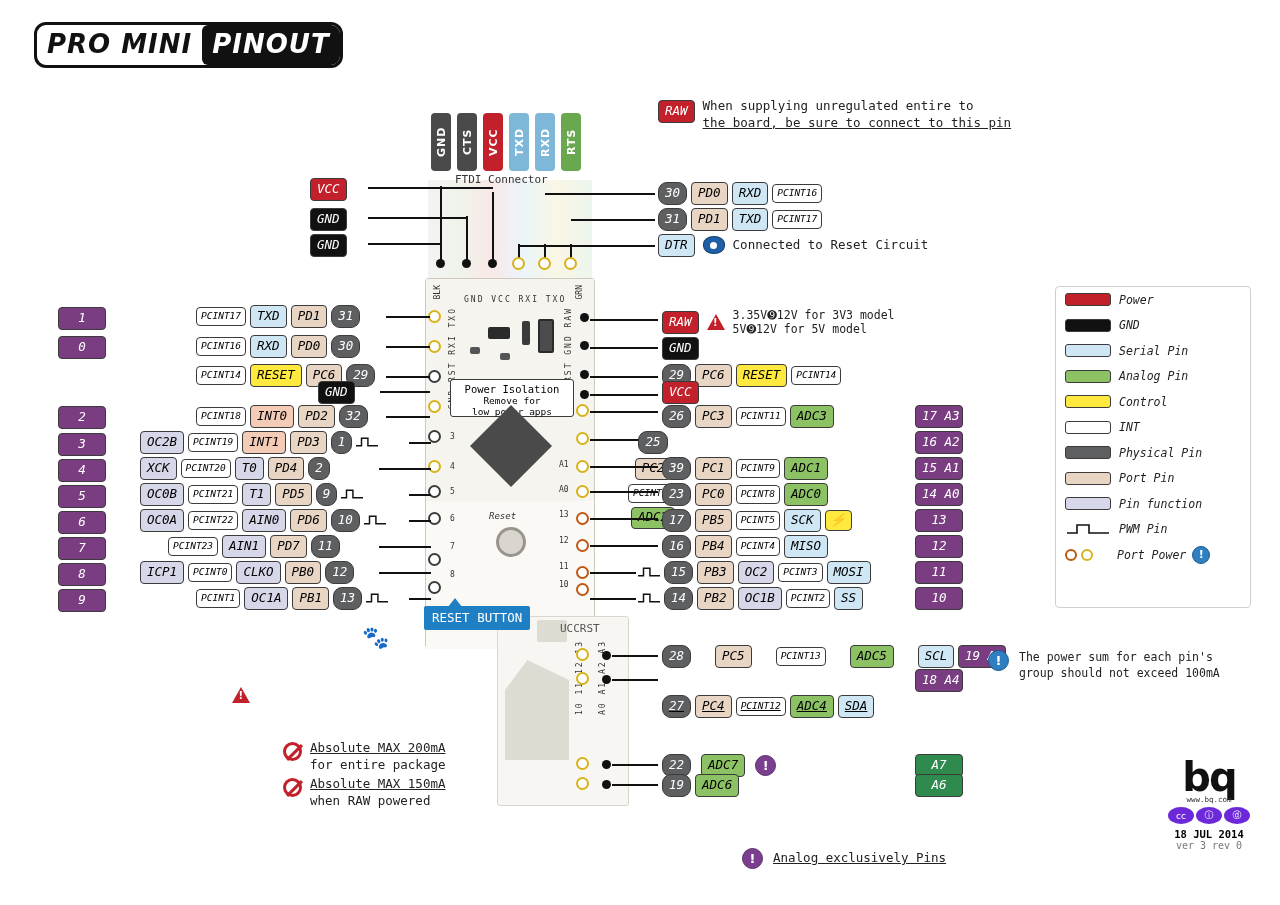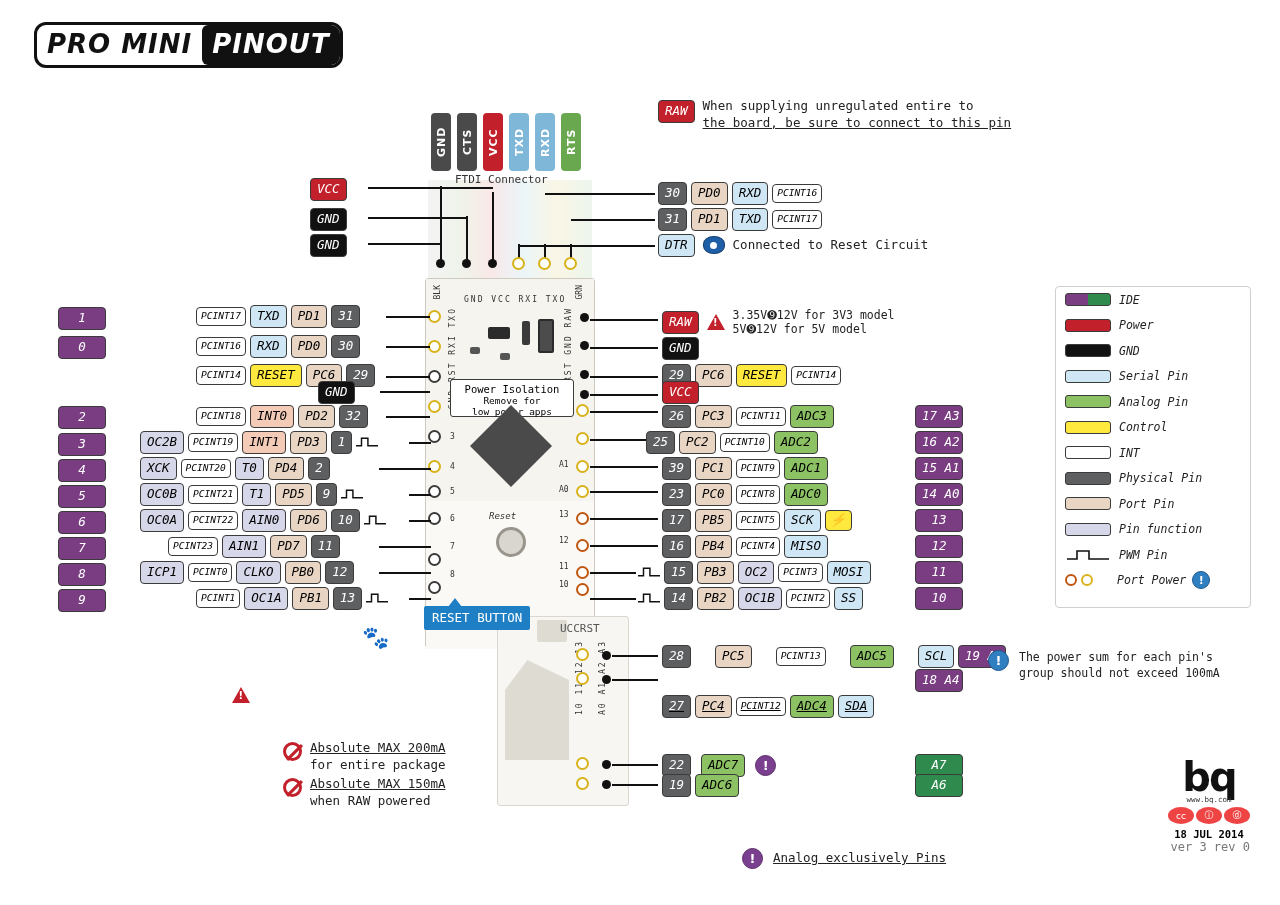--- a/index.html
+++ b/index.html
@@ -37,21 +37,21 @@
     padding:3.5px 6px 4.5px 6px;
     font-style:italic;
     white-space:nowrap;
     background:#fff;
     vertical-align:middle;
   }
   .tag.sm { font-size:9.5px; padding:3px 4px 4px 4px; font-style:italic; }
   .t-int    { background:#f3cbb7; }
   .t-func   { background:#d7d7ea; }
   .t-port   { background:#e8d5c4; }
-  .t-phys   { background:#5d5f61; color:#fff; border-color:#3b3b3b; }
+  .t-phys   { background:#5d5f61; color:#fff; border-color:#3b3b3b;border-radius:9px; }
   .t-ctrl   { background:#ffe93f; }
   .t-serial { background:#cfe7f5; }
   .t-analog { background:#8cc263; }
   .t-gnd    { background:#111; color:#fff; }
   .t-pow    { background:#c2202a; color:#fff; }
   .t-ide    { background:#7a3d82; color:#fff; font-style:italic; }
   .t-ide2   { background:#2f8a4d; color:#fff; font-style:italic; }
   .t-white  { background:#fff; }
 
   .row { display:flex; align-items:center; gap:4px; }
@@ -176,26 +176,26 @@
   #bq {
     position:absolute; left:1168px; top:760px; width:82px; text-align:center;
   }
   #bq .bqlogo {
     font-family:"DejaVu Sans", sans-serif; font-weight:bold; font-size:40px;
     color:#111; line-height:.85; letter-spacing:-2px;
   }
   #bq .bqurl { font-size:7.5px; color:#333; margin-top:1px; }
   #bq .cc { display:flex; gap:2px; justify-content:center; margin-top:3px; }
   #bq .ccb {
-    width:37px;height:17px;border-radius:50%;background:#ef4444;color:#fff;
+    width:37px;height:17px;border-radius:50%;background:#6d28d9;color:#fff;
     font-size:9px; display:flex;align-items:center;justify-content:center;
     font-family:"DejaVu Sans", sans-serif;
   }
   #bq .dt { font-size:10.5px; font-weight:bold; margin-top:4px; font-family:"DejaVu Sans Mono", monospace;}
-  #bq .vr { font-size:12px; color:#777; font-family:"DejaVu Sans Mono", monospace;text-align:right;}
+  #bq .vr { font-size:10px; color:#777; font-family:"DejaVu Sans Mono", monospace;}
 
   .pwm-wave { width:22px; height:14px; }
   .rot90 { writing-mode:vertical-rl; transform:rotate(180deg); }
   .footprint { position:absolute; background:#dcdcd6; border-radius:2px; }
 </style>
 </head>
 <body>
 
 <div class="abs" id="title">
   <div class="title-box">
@@ -550,21 +550,21 @@
   <span class="tag t-phys">26</span>
   <span class="tag t-port">PC3</span>
   <span class="tag sm t-white">PCINT11</span>
   <span class="tag t-analog">ADC3</span>
 </div>
 <div class="abs" style="left:915px;top:405px;">
   <span class="tag t-ide" style="width:48px;text-align:center;">17 A3</span>
 </div>
 
 <div class="lead" style="left:590px;top:439px;width:68px;"></div>
-<div class="abs row" style="left:646px;top:431px;">
+<div class="abs row" style="left:628px;top:431px;flex-direction:column;">
   <span class="tag t-phys">25</span>
   <span class="tag t-port">PC2</span>
   <span class="tag sm t-white">PCINT10</span>
   <span class="tag t-analog">ADC2</span>
 </div>
 <div class="abs" style="left:915px;top:431px;">
   <span class="tag t-ide" style="width:48px;text-align:center;">16 A2</span>
 </div>
 
 <div class="lead" style="left:590px;top:466px;width:68px;"></div>
@@ -680,24 +680,20 @@
 <div class="abs row" style="left:662px;top:774px;">
   <span class="tag t-phys">19</span>
   <span class="tag t-analog">ADC6</span>
 </div>
 <div class="abs" style="left:915px;top:774px;">
   <span class="tag t-ide2" style="width:48px;text-align:center;">A6</span>
 </div>
 
 <div id="legend">
   <div class="lg-row">
-    <span class="sw" style="background:linear-gradient(90deg,#7a3d82 50%,#2f8a4d 50%);"></span>
-    <span class="lg-txt">IDE</span>
-  </div>
-  <div class="lg-row">
     <span class="sw" style="background:#c2202a;"></span>
     <span class="lg-txt">Power</span>
   </div>
   <div class="lg-row">
     <span class="sw" style="background:#111;"></span>
     <span class="lg-txt">GND</span>
   </div>
   <div class="lg-row">
     <span class="sw" style="background:#cfe7f5;"></span>
     <span class="lg-txt">Serial Pin</span>

